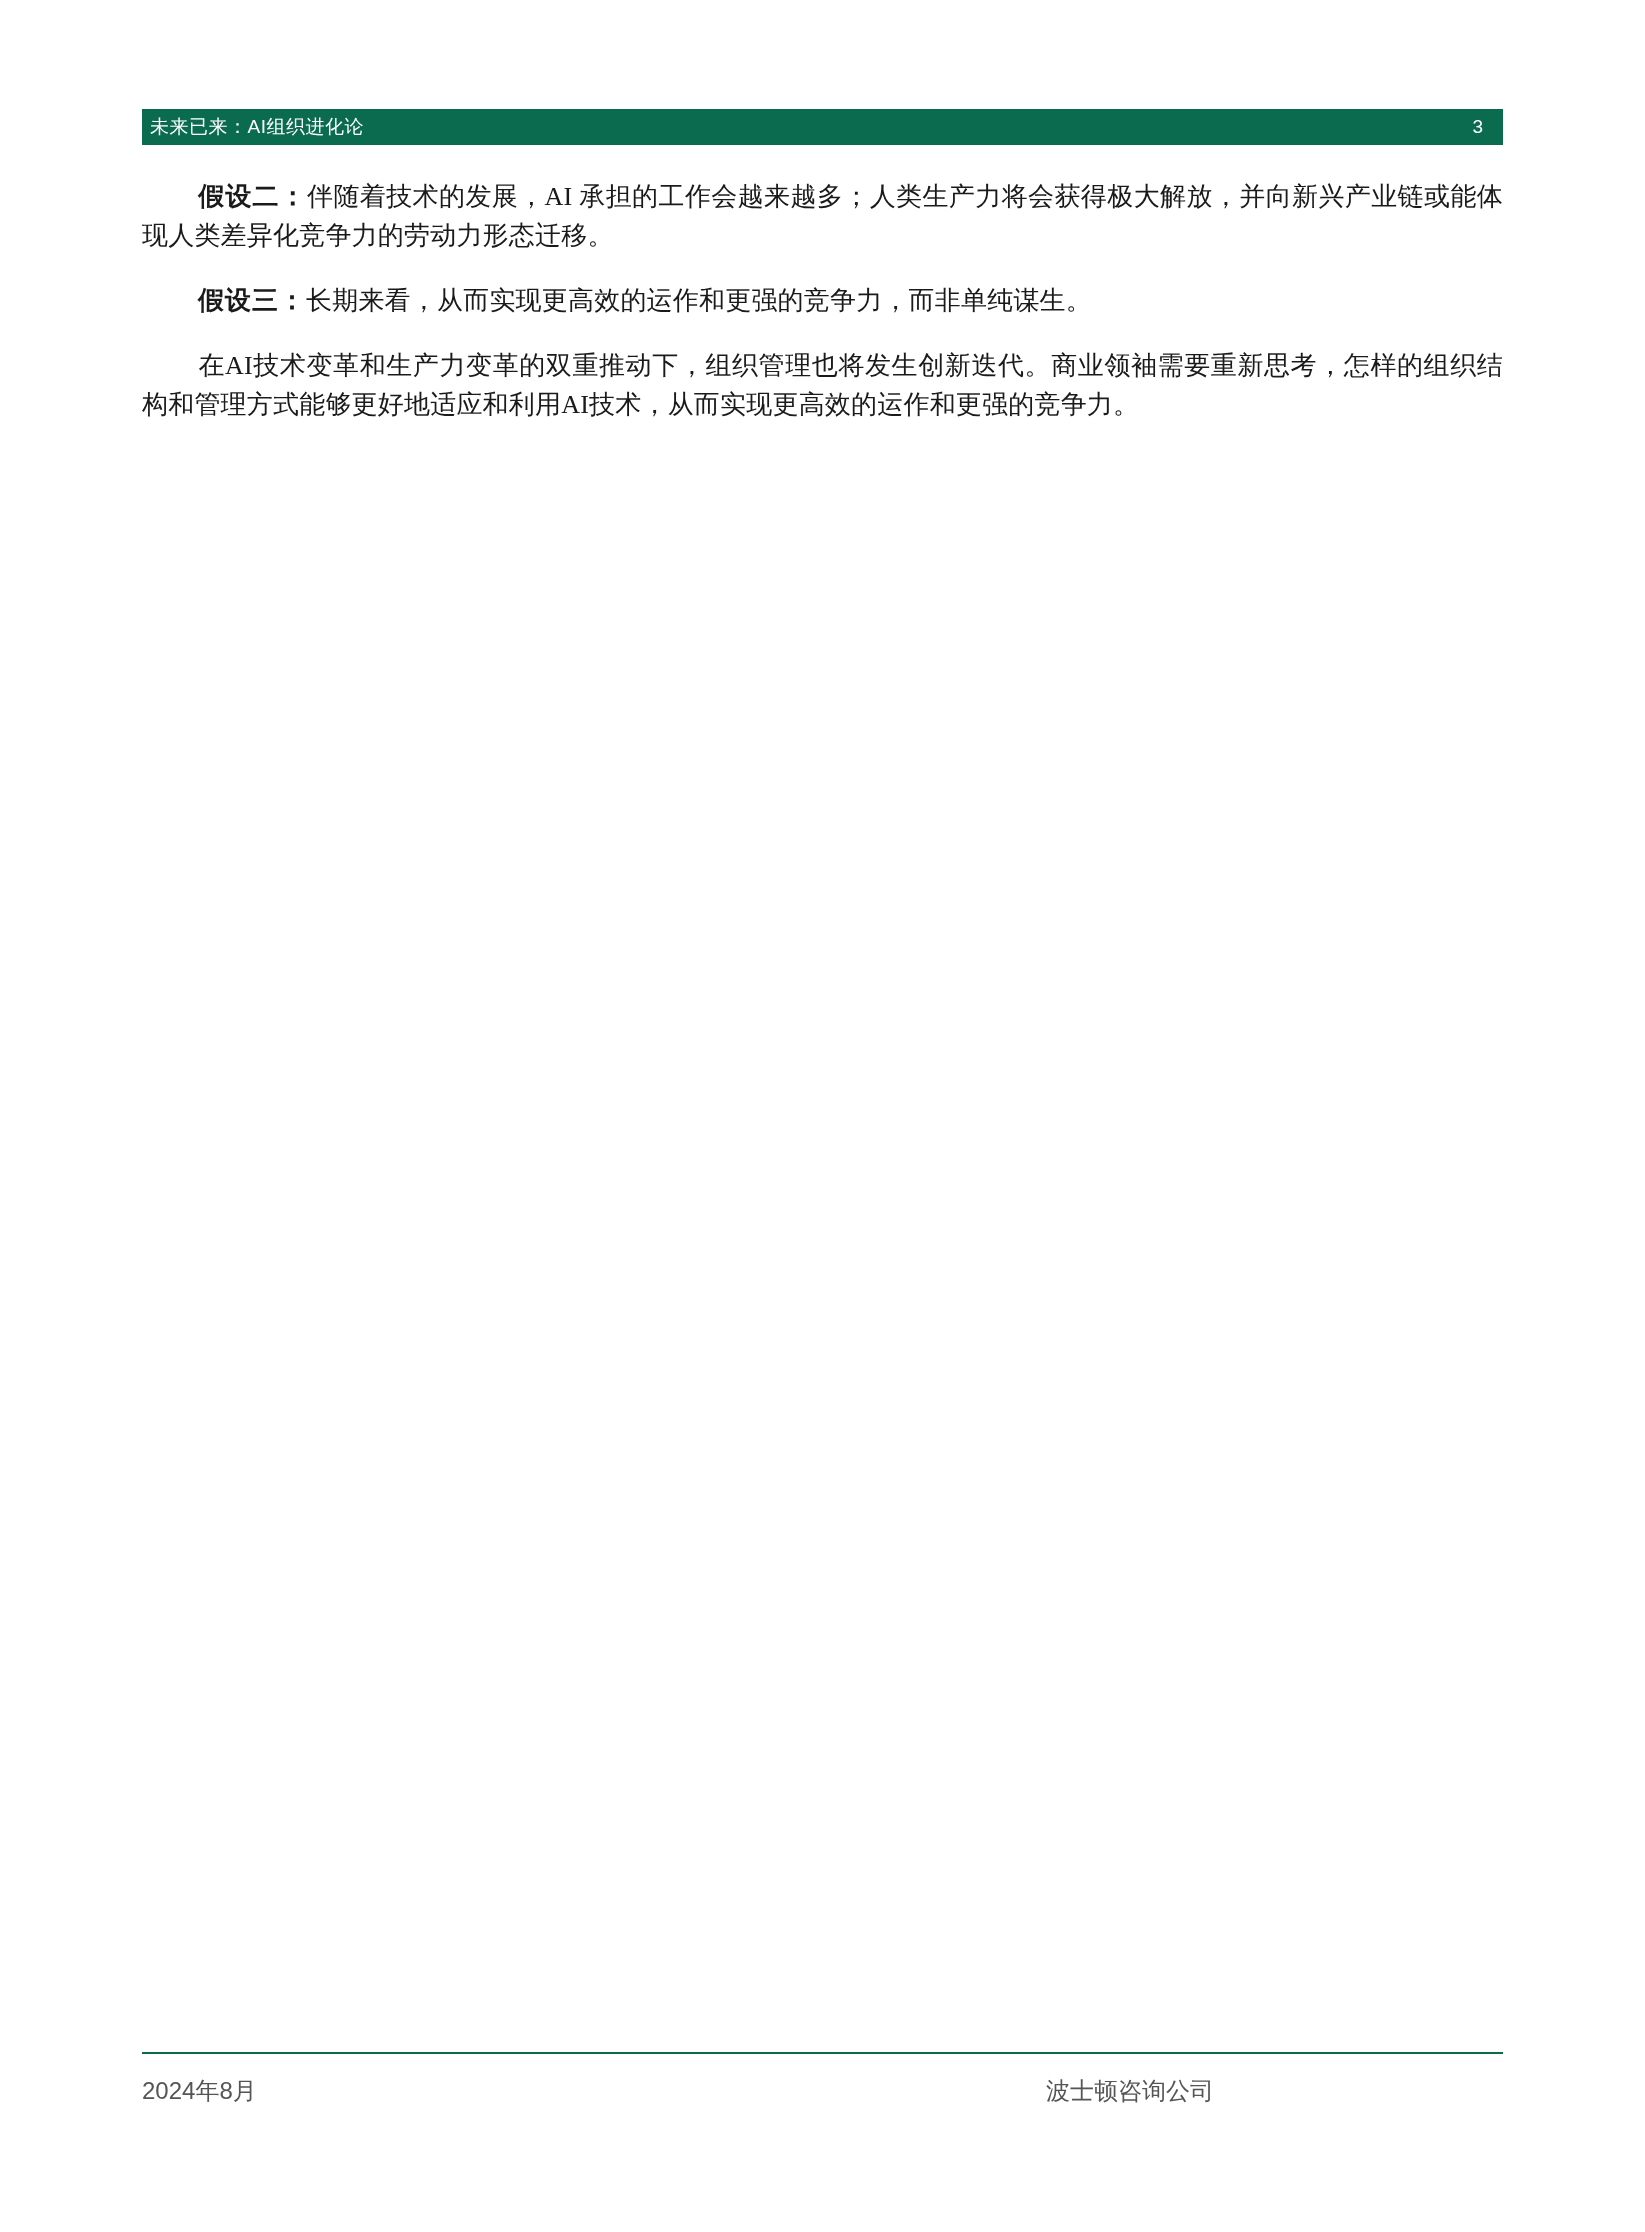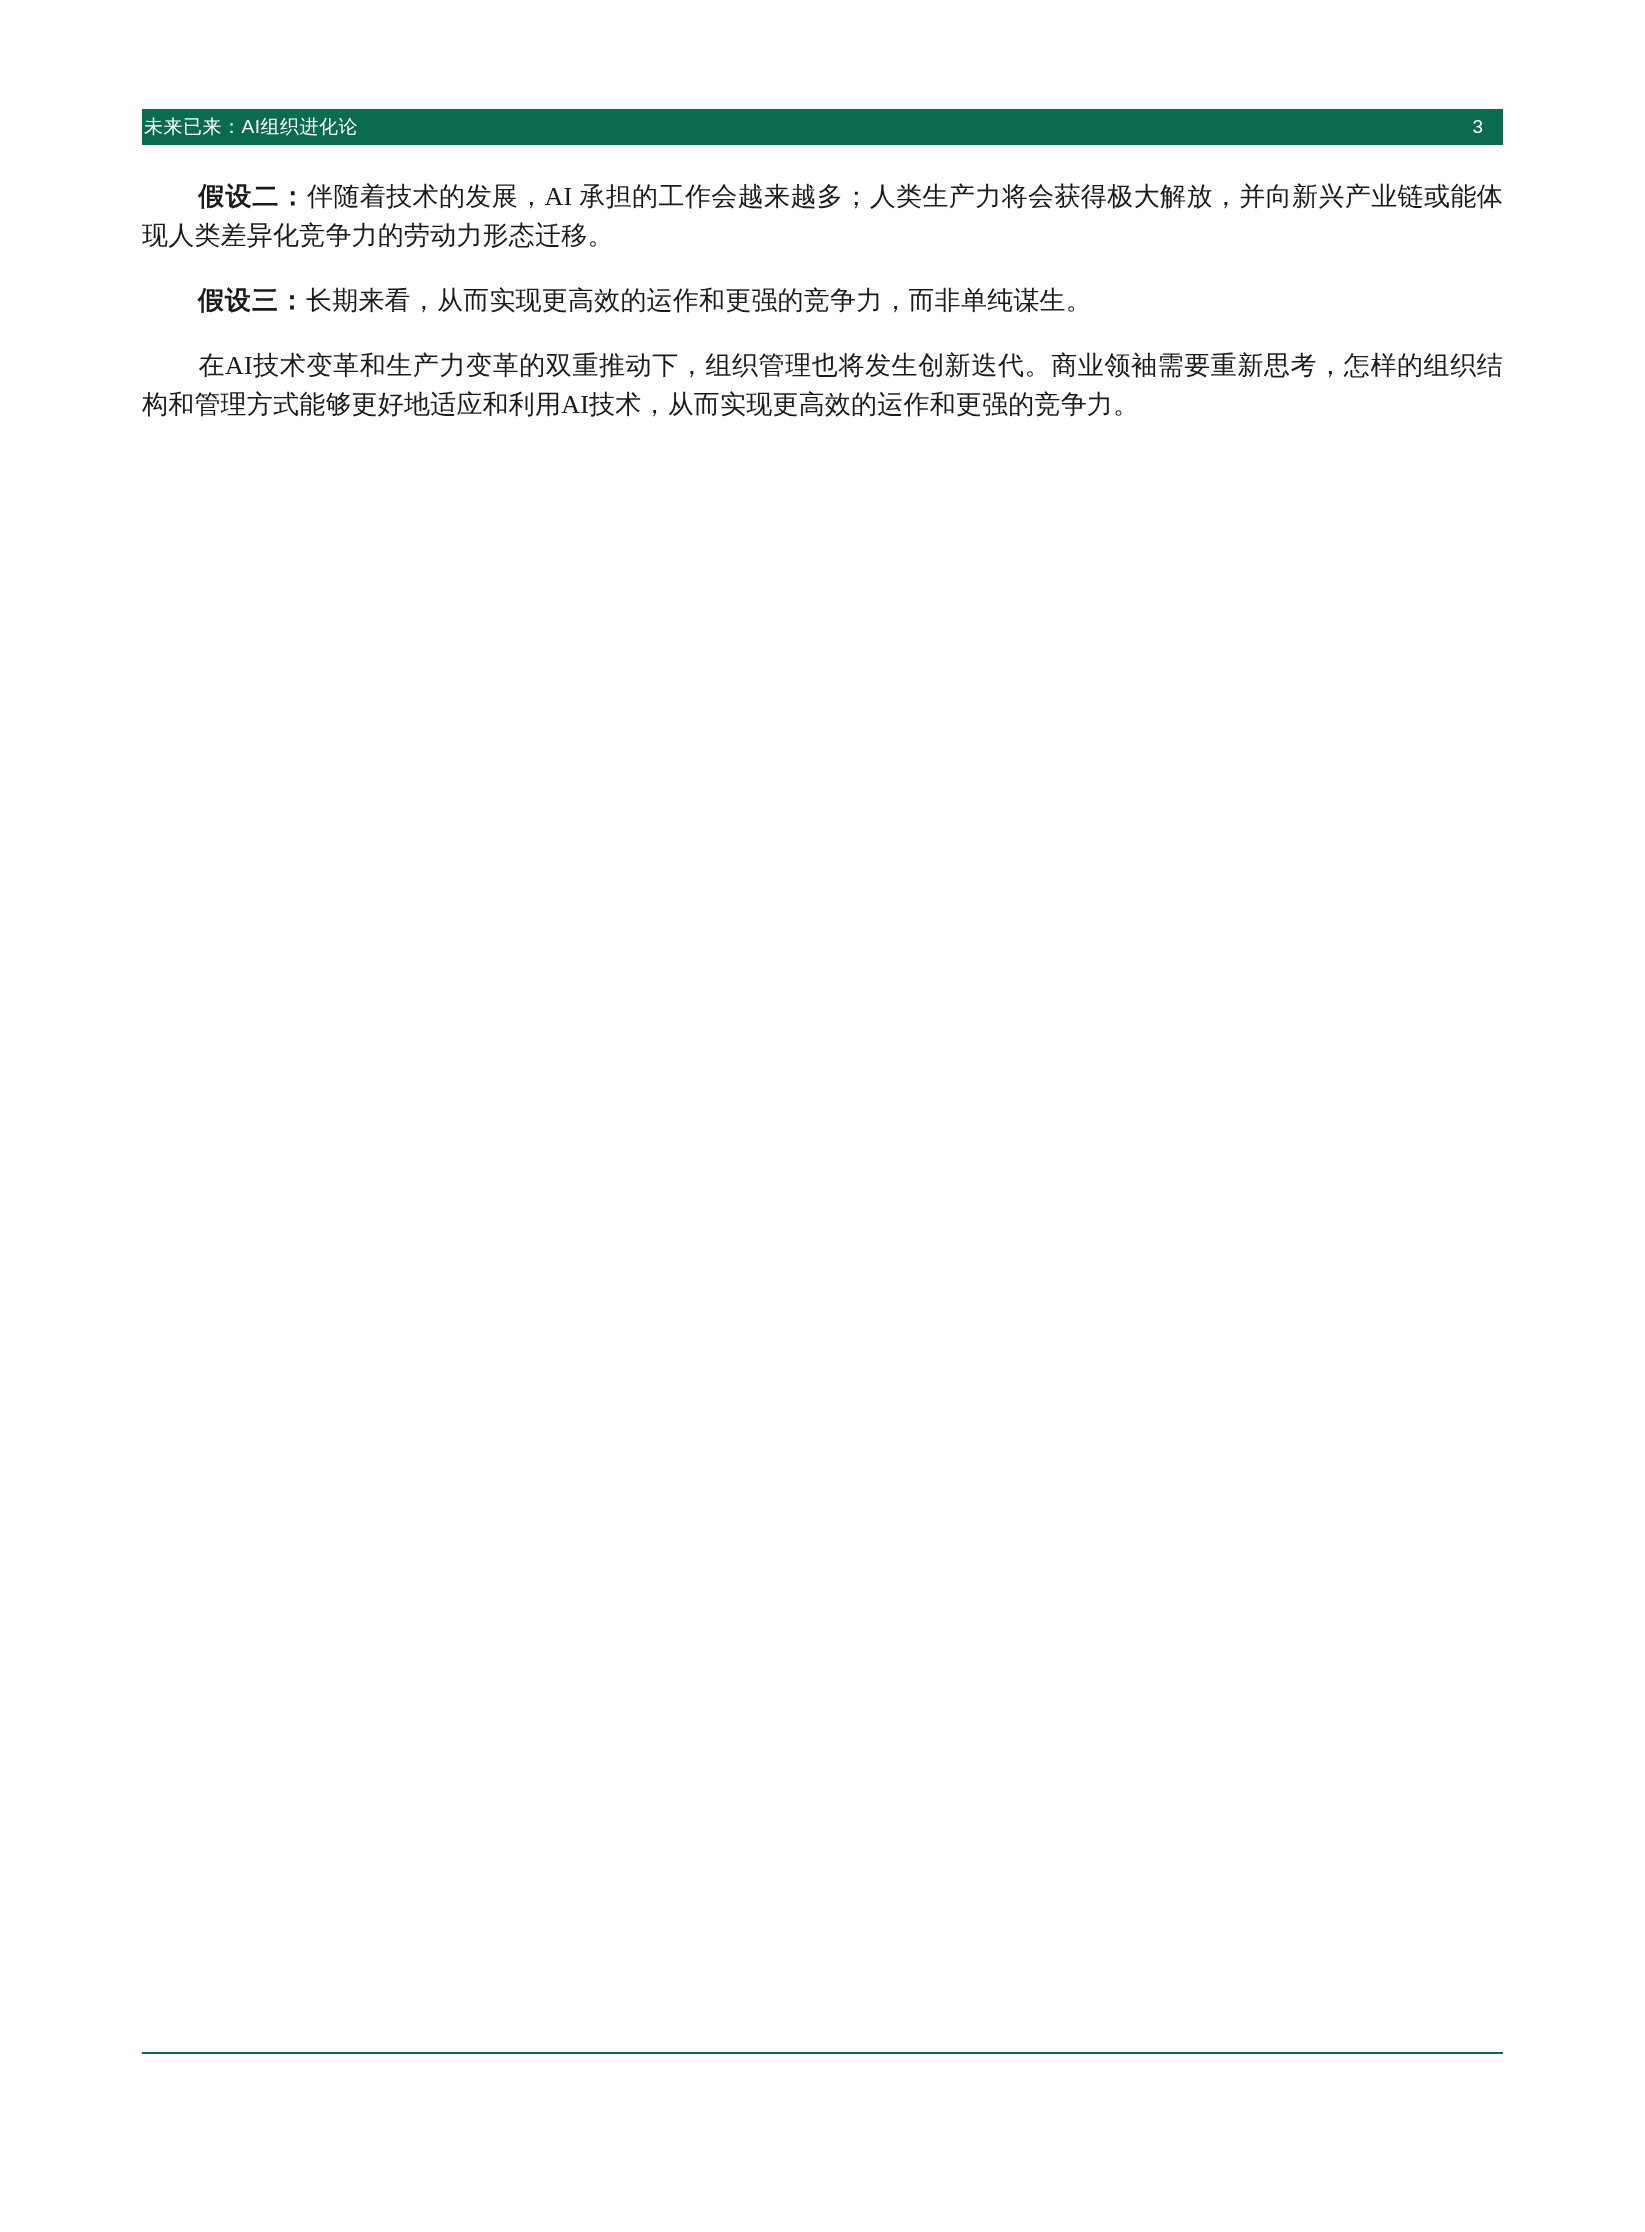--- a/index.html
+++ b/index.html
@@ -29,21 +29,21 @@
     position: absolute;
     left: 142px;
     top: 109px;
     width: 1361px;
     height: 36px;
     background: #0b6b4f;
     display: flex;
     align-items: center;
     justify-content: space-between;
     box-sizing: border-box;
-    padding: 0 20px 0 2px;
+    padding: 0 20px 0 8px;
   }
   .header-title {
     color: #ffffff;
     font-family: "Liberation Sans", sans-serif;
     font-size: 19px;
     letter-spacing: 0.5px;
     line-height: 36px;
     white-space: nowrap;
   }
   .header-page-number {
@@ -126,15 +126,19 @@
     </p>
 
     <p class="para">
       <span class="indent"></span><span>在AI技术变革和生产力变革的双重推动下，组织管理也将发生创新迭代。商业领袖需要重新思考，怎样的组织结构和管理方式能够更好地适应和利用AI技术，从而实现更高效的运作和更强的竞争力。</span>
     </p>
 
   </div>
 
   <div class="footer-rule"></div>
 
+  <div class="footer">
+    <span>2024年8月</span>
+    <span class="footer-right">波士顿咨询公司</span>
+  </div>
 
 </div>
 
 
 </body></html>

